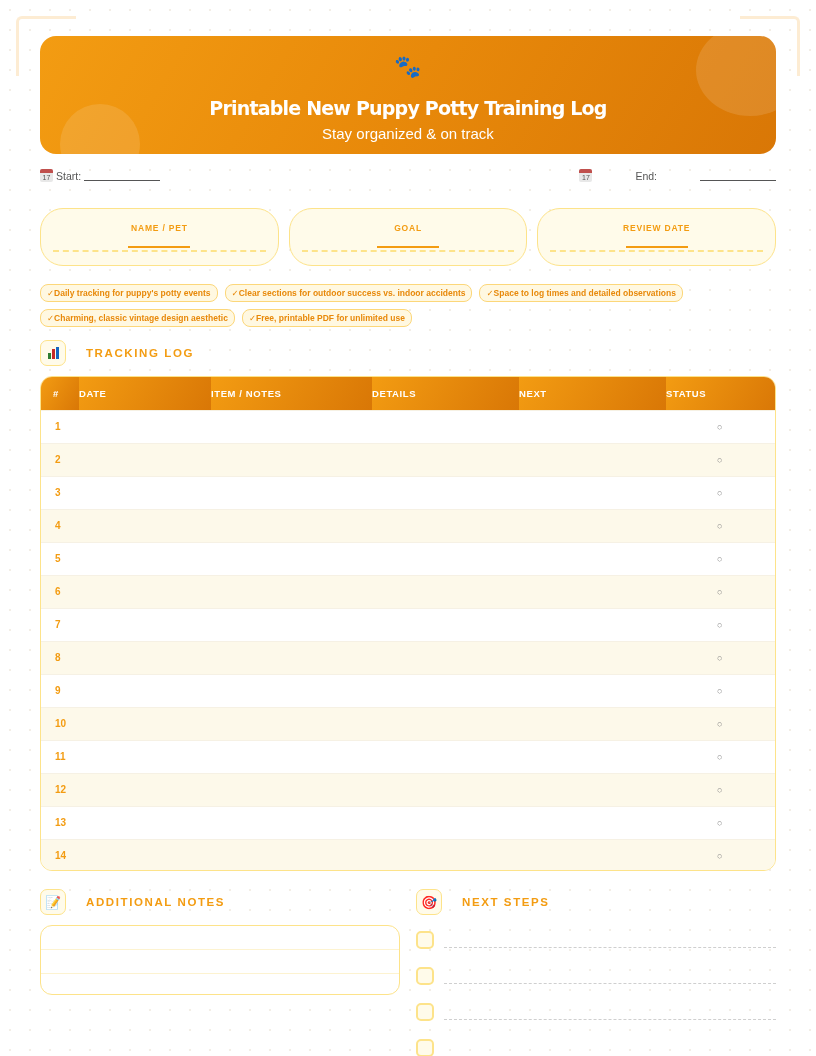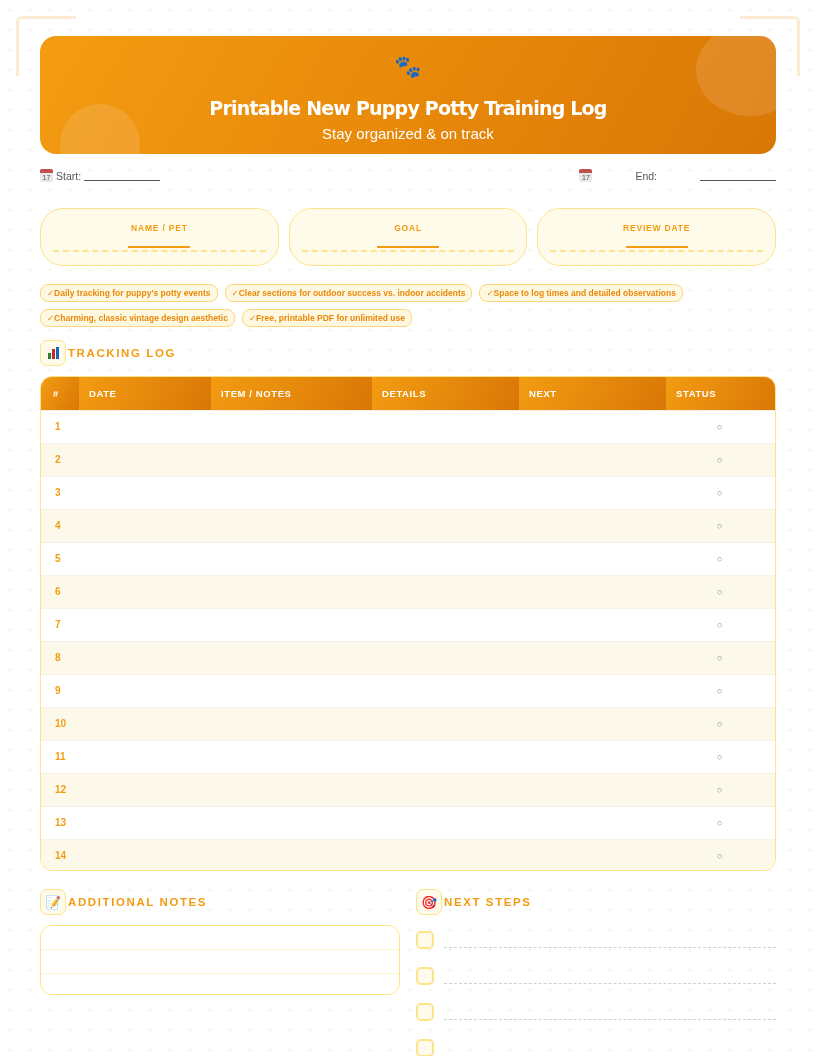--- a/index.html
+++ b/index.html
@@ -55,37 +55,37 @@
   .info-box .dash { position: absolute; top: 41px; left: 12px; right: 12px; border-top: 2px dashed #fde38a; }
 
   .pills { position: absolute; top: 284px; left: 40px; width: 736px; display: flex; flex-wrap: wrap; gap: 7px 7px; }
   .pill {
     height: 18px; padding: 0 6px; border-radius: 8px;
     background: #fff8e1; border: 1px solid #fcd77a;
     font-size: 8.5px; font-weight: bold; color: #e8890a;
     display: flex; align-items: center; white-space: nowrap;
   }
 
-  .section-head { position: absolute; display: flex; align-items: center; gap: 2px; }
+  .section-head { position: absolute; display: flex; align-items: center; gap: 20px; }
   .section-icon {
     width: 26px; height: 26px; border-radius: 7px; background: #fffbea; border: 1px solid #fde38a;
     display: flex; align-items: center; justify-content: center; font-size: 13px;
   }
   .section-title { font-size: 11.5px; font-weight: bold; color: #f39c12; letter-spacing: 1.6px; }
 
   .bar-icon { display: flex; align-items: flex-end; gap: 1px; height: 12px; }
   .bar-icon i { display: block; width: 3px; }
 
   .table-wrap {
     position: absolute; top: 376px; left: 40px; width: 736px; height: 495px;
     border: 1px solid #fde38a; border-radius: 12px; overflow: hidden; background: #fff;
   }
   table { width: 100%; border-collapse: collapse; table-layout: fixed; }
   th {
-    height: 33px; text-align: left; padding-left: 10px;
+    height: 33px; text-align: left; 
     font-size: 9.5px; font-weight: bold; color: #fff; letter-spacing: 0.6px;
     background: linear-gradient(120deg, #f39c12 0%, #d97706 100%);
   }
   th.num { padding-left: 12px; }
   td { height: 33px; border-top: 1px solid #f6f1e4; font-size: 10px; }
   tr:nth-child(even) td { background: #fdf9ea; }
   td.num { padding-left: 14px; font-weight: bold; color: #f39c12; }
   td.status { text-align: left; padding-left: 51px; color: #888; font-size: 9px; }
 
   .notes-box {

